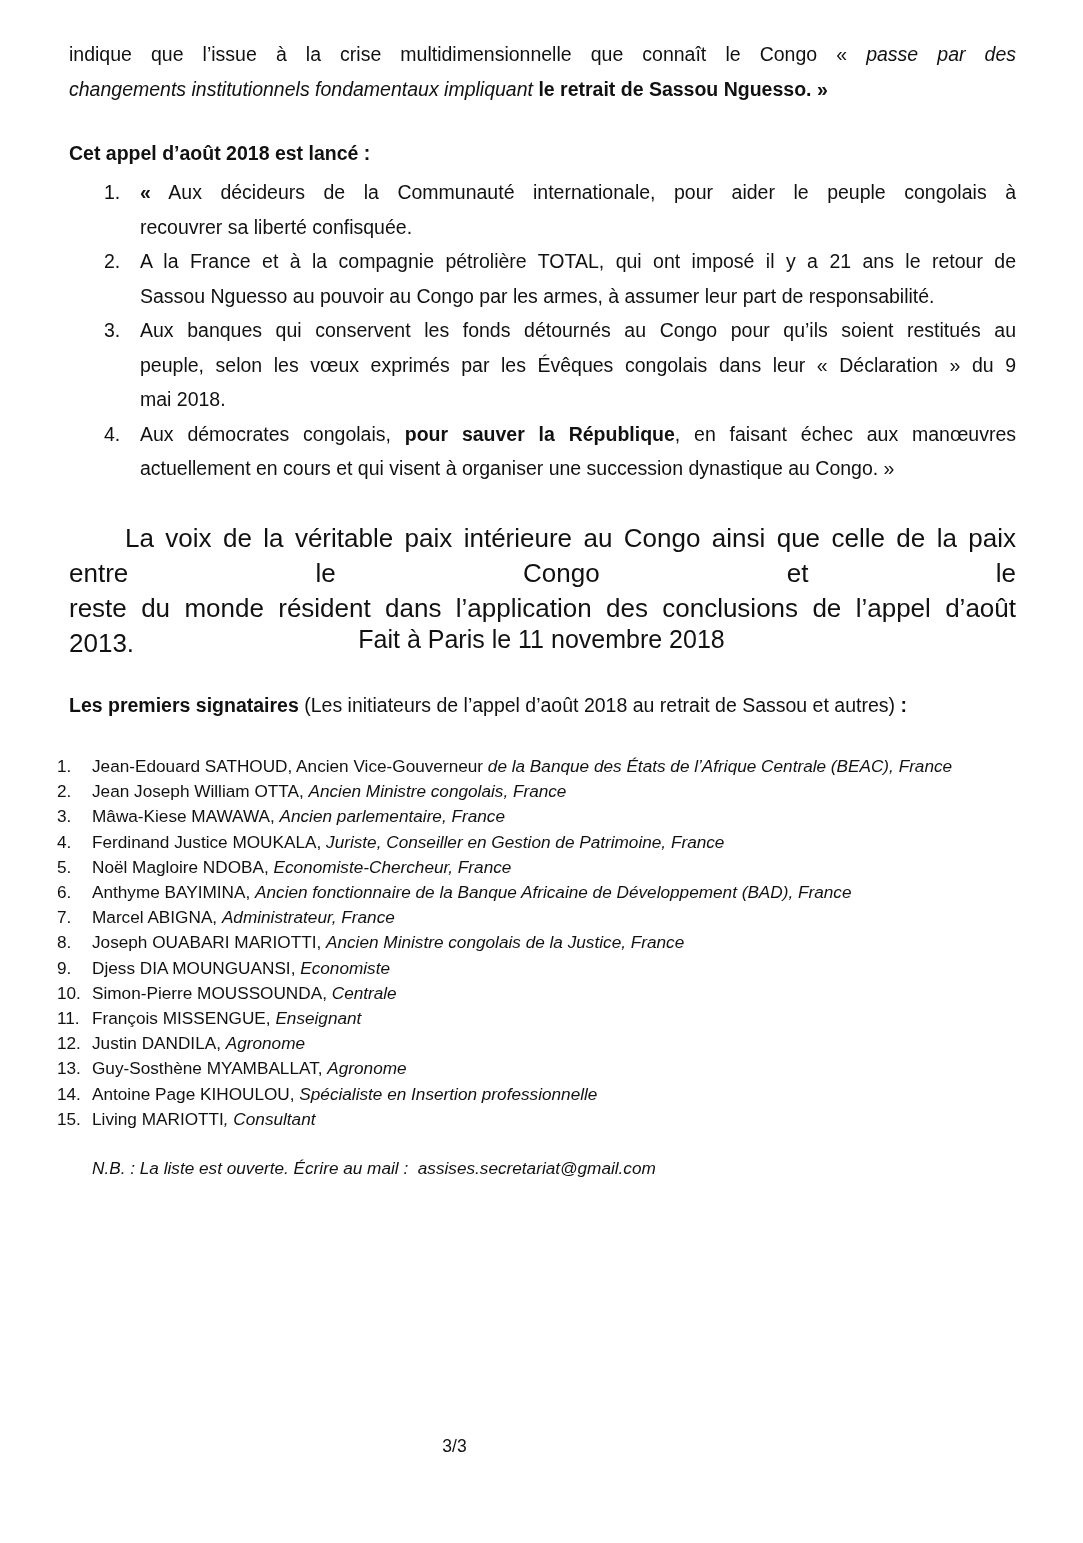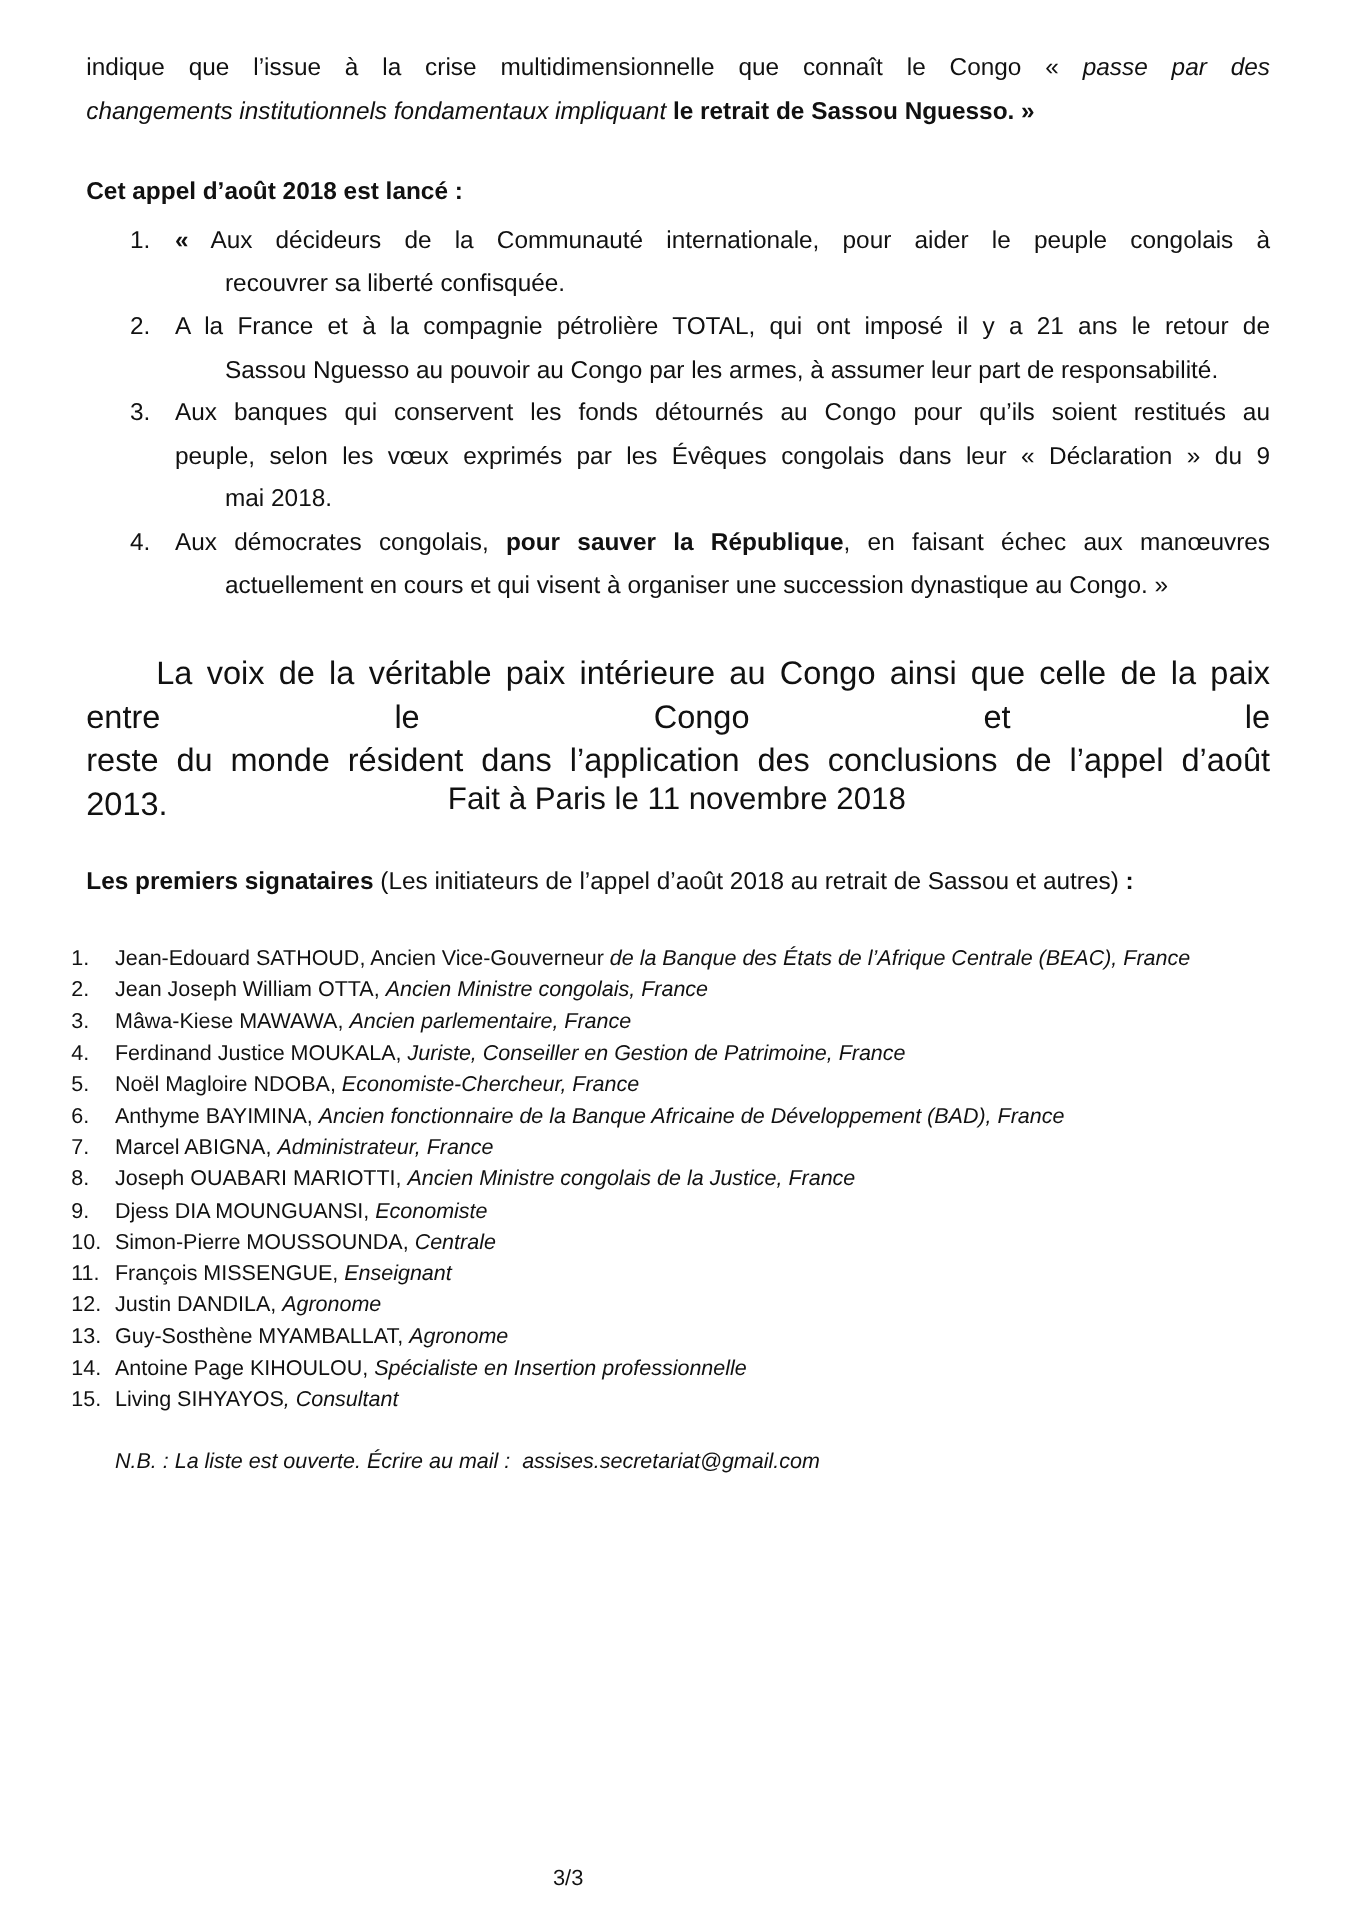--- a/index.html
+++ b/index.html
@@ -10,32 +10,32 @@
           line-height: 35px; text-align: justify; text-align-last: auto; }
   .para .line { display: block; text-align: justify; text-align-last: justify; }
   .para .line.last { text-align-last: left; }
   i, .it { font-style: italic; }
   b { font-weight: bold; }
   .heading { position: absolute; left: 69px; top: 142px; font-size: 19.5px; font-weight: bold; }
   .olist { position: absolute; left: 104px; top: 175px; width: 912px; font-size: 19.5px; line-height: 34.5px; }
   .olist .item { position: relative; padding-left: 36px; margin: 0; }
   .olist .num { position: absolute; left: 0; top: 0; }
   .olist .line { display: block; text-align: justify; text-align-last: justify; }
-  .olist .line.last { text-align-last: left; margin-left: 40px; }
+  .olist .line.last { text-align-last: left; }
   .closing { position: absolute; left: 69px; top: 521px; width: 947px; font-size: 26px; line-height: 35px; }
   .closing .line { display: block; text-align: justify; text-align-last: justify; }
   .closing .line.first { text-indent: 56px; }
   .closing .line.last { text-align-last: left; }
   .place-date { position: absolute; left: 0; width: 1083px; top: 625px; text-align: center; font-size: 25px; }
   .sig-heading { position: absolute; left: 69px; top: 694px; font-size: 19.5px; }
   .sig-list { position: absolute; left: 57px; top: 754px; font-size: 17.2px; line-height: 25.2px; margin: 0; padding: 0; list-style: none; }
   .sig-list li { position: relative; padding-left: 35px; white-space: nowrap; }
   .sig-list .n { position: absolute; left: 0; top: 0; }
   .nb { position: absolute; left: 92px; top: 1158px; font-size: 17.2px; font-style: italic; white-space: pre; }
-  .page-num { position: absolute; left: 0; width: 909px; top: 1492px; text-align: center; font-size: 17.5px; }
+  .page-num { position: absolute; left: 0; width: 909px; top: 1436px; text-align: center; font-size: 17.5px; }
 </style>
 </head>
 <body>
 
 <div class="page">
 
   <div class="para" style="top:37px;">
     <span class="line"><span>indique que l’issue à la crise multidimensionnelle que connaît le Congo « </span><i>passe par des</i></span>
     <span class="line last"><i>changements institutionnels fondamentaux impliquant </i><b>le retrait de Sassou Nguesso. »</b></span>
   </div>
@@ -85,19 +85,19 @@
     <li><span class="n">5.</span><span>Noël Magloire NDOBA, </span><i>Economiste-Chercheur, France</i></li>
     <li><span class="n">6.</span><span>Anthyme BAYIMINA, </span><i>Ancien fonctionnaire de la Banque Africaine de Développement (BAD), France</i></li>
     <li><span class="n">7.</span><span>Marcel ABIGNA, </span><i>Administrateur, France</i></li>
     <li><span class="n">8.</span><span>Joseph OUABARI MARIOTTI, </span><i>Ancien Ministre congolais de la Justice, France</i></li>
     <li><span class="n">9.</span><span>Djess DIA MOUNGUANSI, </span><i>Economiste</i></li>
     <li><span class="n">10.</span><span>Simon-Pierre MOUSSOUNDA, </span><i>Centrale</i></li>
     <li><span class="n">11.</span><span>François MISSENGUE, </span><i>Enseignant</i></li>
     <li><span class="n">12.</span><span>Justin DANDILA, </span><i>Agronome</i></li>
     <li><span class="n">13.</span><span>Guy-Sosthène MYAMBALLAT, </span><i>Agronome</i></li>
     <li><span class="n">14.</span><span>Antoine Page KIHOULOU, </span><i>Spécialiste en Insertion professionnelle</i></li>
-    <li><span class="n">15.</span><span>Living SIHYAYOS</span><i>, Consultant</i></li>
+    <li><span class="n">15.</span><span>Living MARIOTTI</span><i>, Consultant</i></li>
   </ul>
 
   <div class="nb">N.B. : La liste est ouverte. Écrire au mail :  assises.secretariat@gmail.com</div>
 
   <div class="page-num">3/3</div>
 </div>
 
 </body></html>

